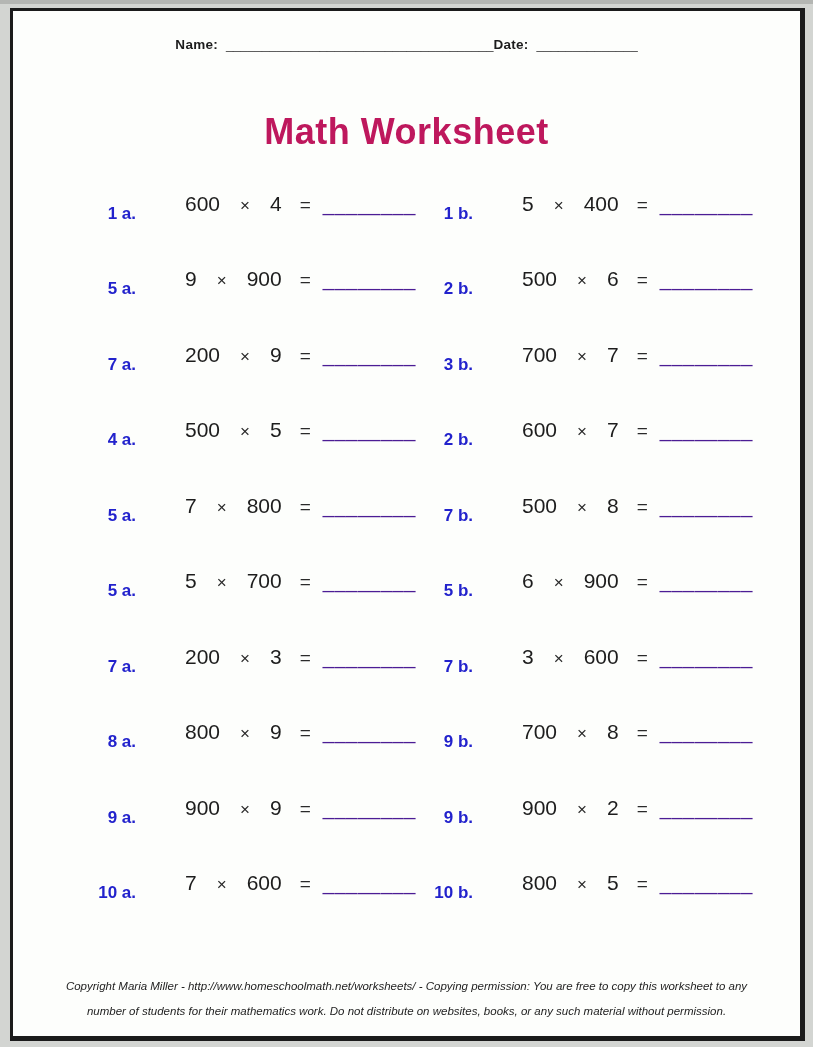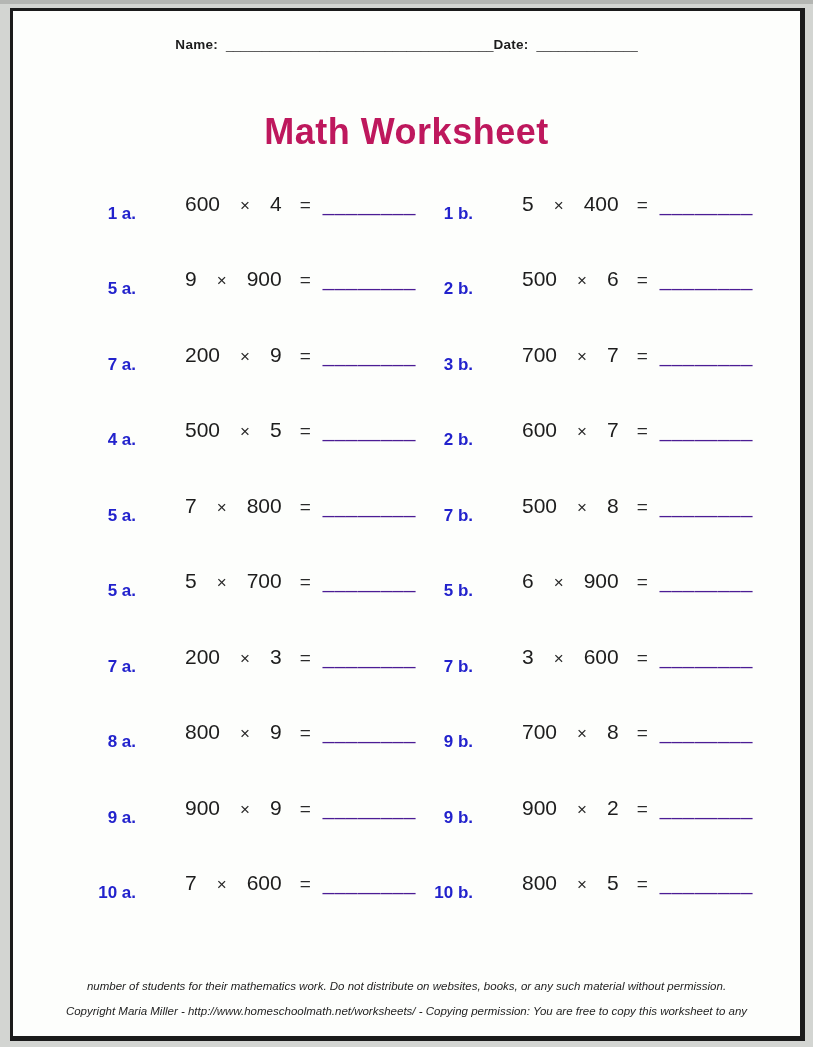--- a/index.html
+++ b/index.html
@@ -369,17 +369,17 @@
           <span class="op">×</span>
           <span class="factor">5</span>
           <span class="eq">=</span>
           <span class="ablank">________</span>
         </span>
       </div>
 
   </div>
 
   <div class="footer">
+    <div>Copyright Maria Miller - http://www.homeschoolmath.net/worksheets/ - Copying permission: You are free to copy this worksheet to any</div>
     <div>number of students for their mathematics work. Do not distribute on websites, books, or any such material without permission.</div>
-    <div>Copyright Maria Miller - http://www.homeschoolmath.net/worksheets/ - Copying permission: You are free to copy this worksheet to any</div>
   </div>
 
 </div>
 
 </body></html>

